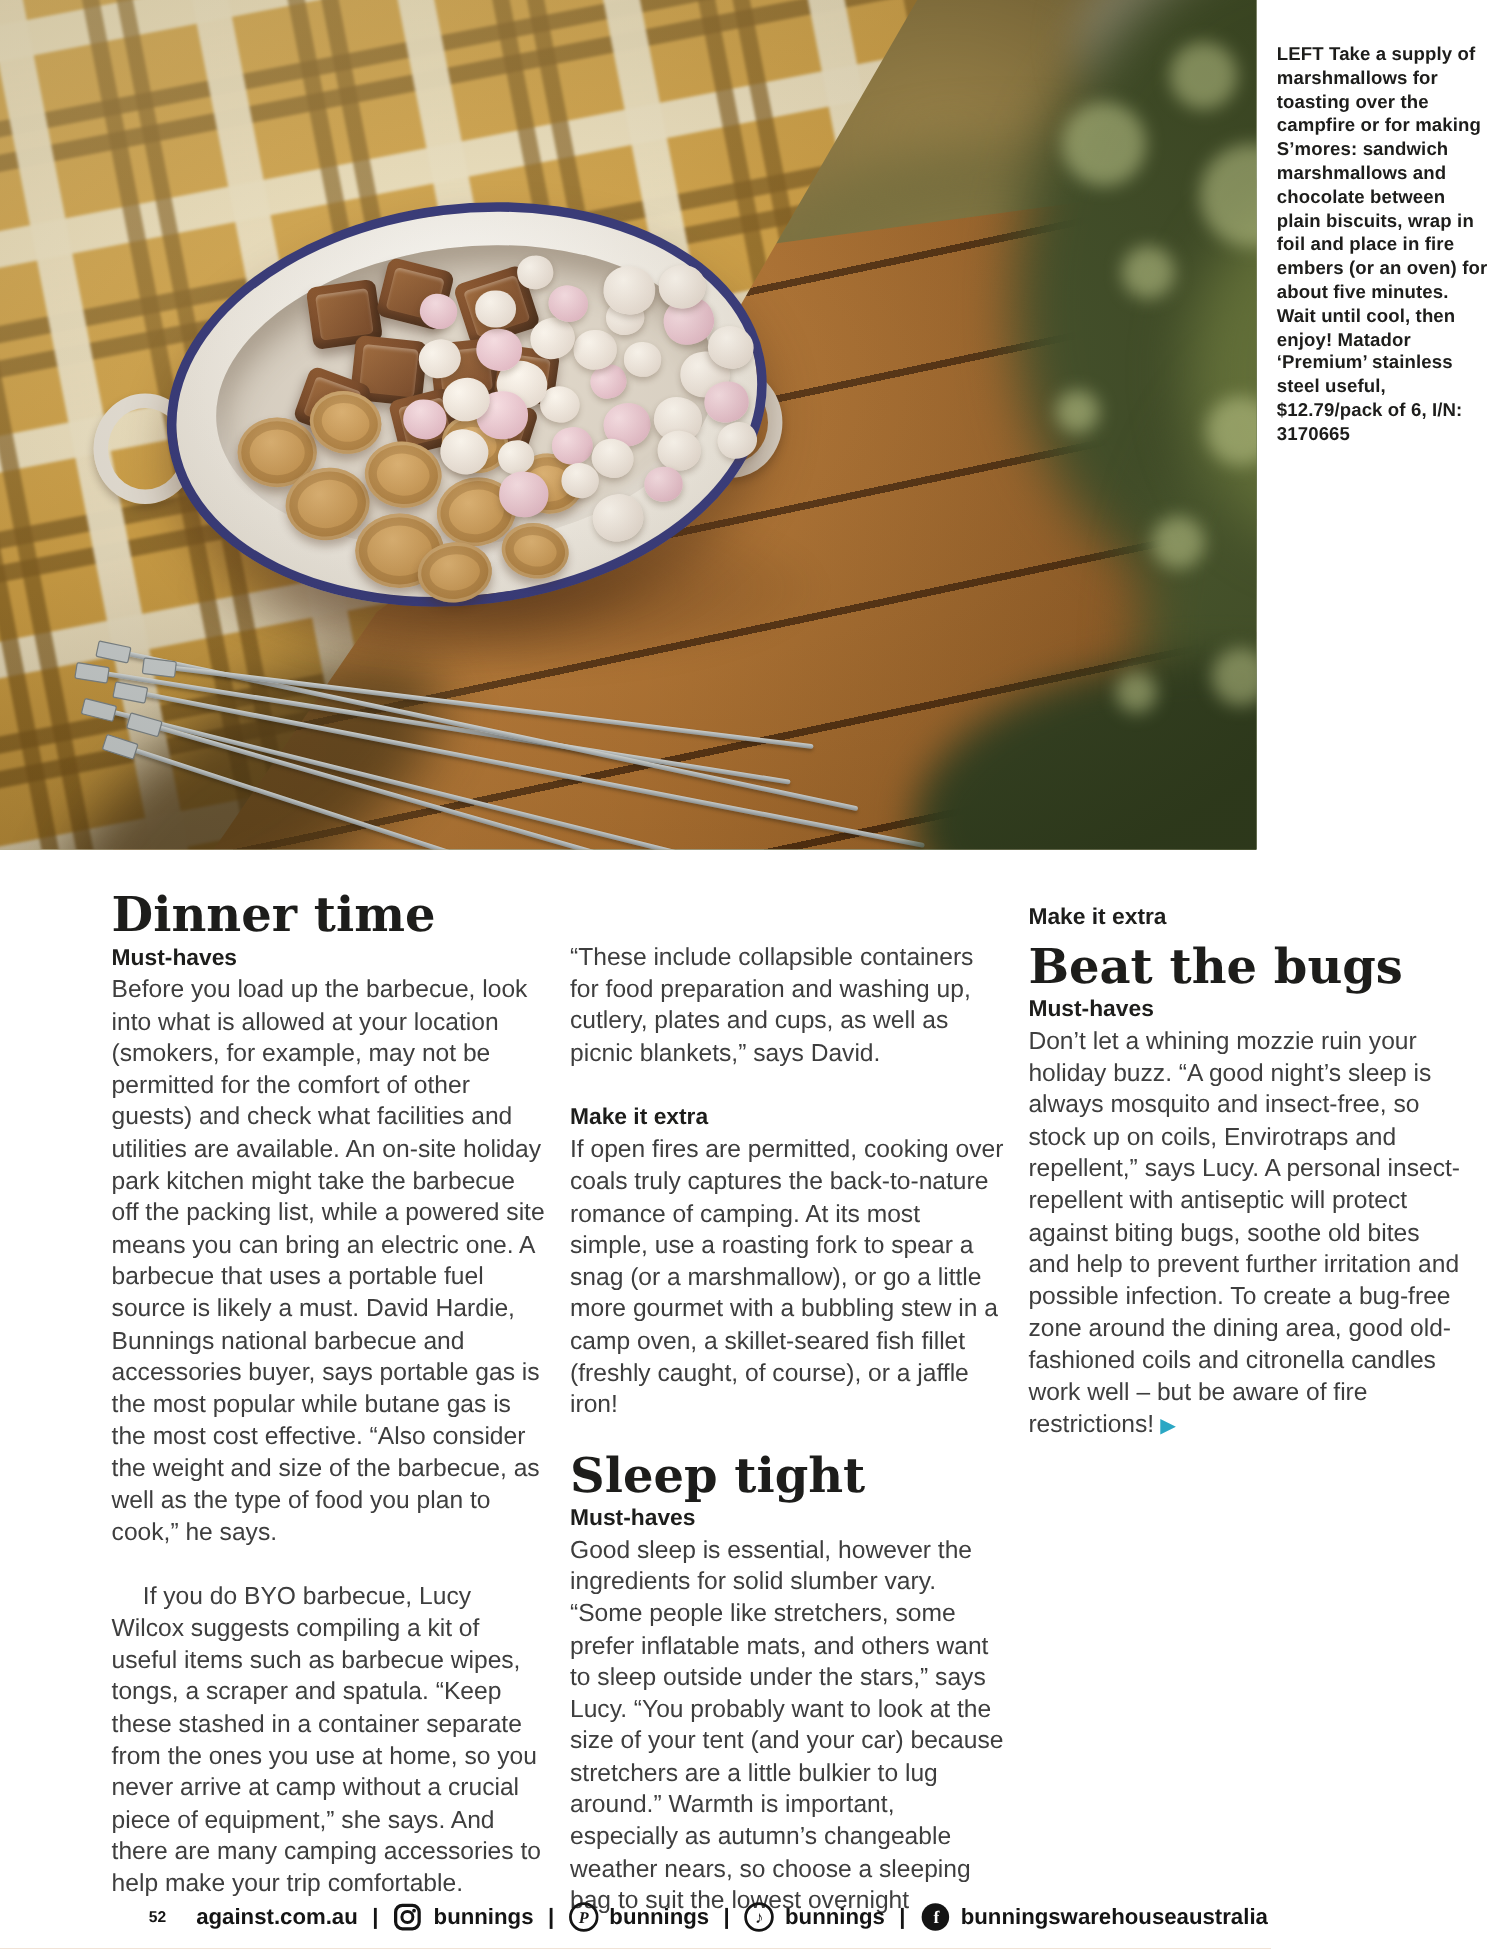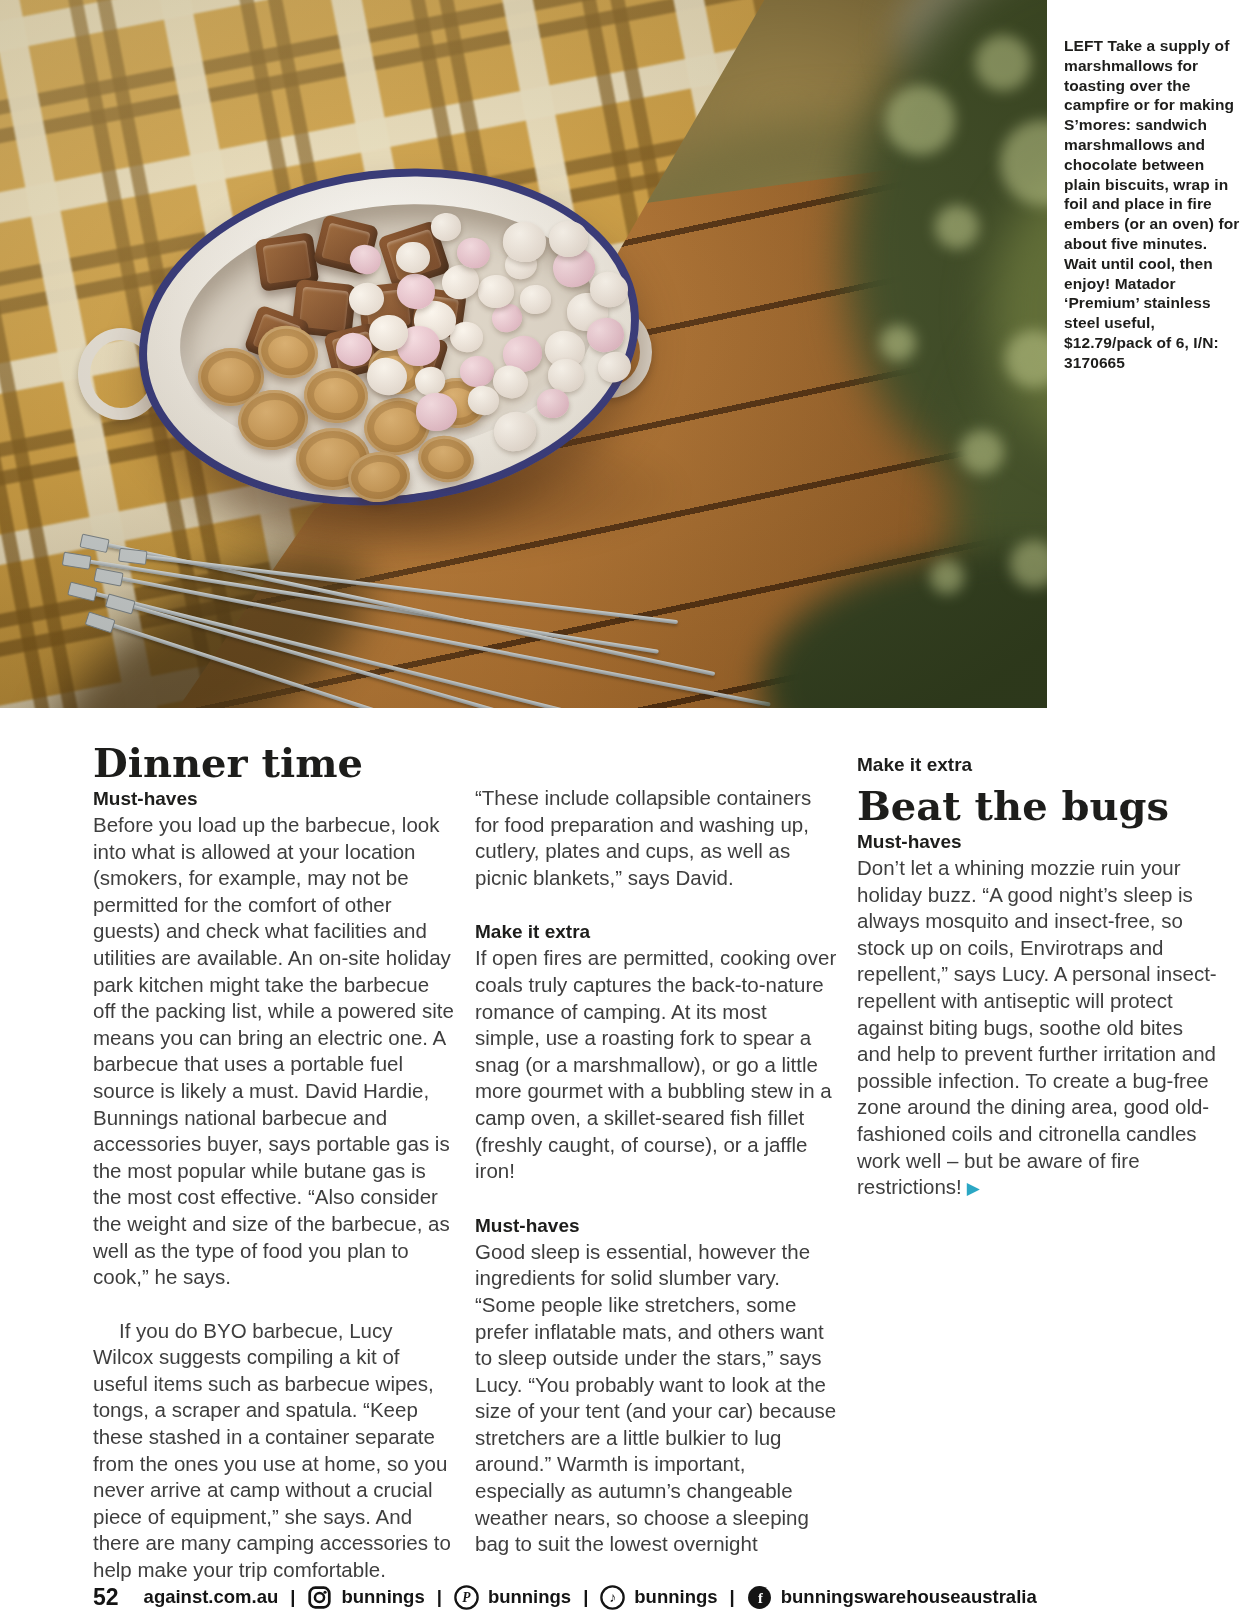--- a/index.html
+++ b/index.html
@@ -109,21 +109,21 @@
   .column p:last-child { margin-bottom:0; }
   .column p.indent { text-indent:26px; }
   .arrow { color:var(--accent); font-size:17px; margin-left:5px; letter-spacing:-2px; }
 
   
   .footer {
     position:absolute; left:93px; top:1580px; width:1130px; height:34px;
     display:flex; align-items:center; gap:9px;
     font-weight:700; font-size:18.5px; color:#141414;
   }
-  .footer .page-num { font-size:23px; margin-right:16px; }
+  .footer .page-num { font-size:13px; margin-right:16px;margin-left:31px; }
   .footer .sep { margin:0 3px; }
   .footer .icon { display:inline-flex; align-items:center; }
   .footer .icon svg { display:block; }
 </style>
 </head>
 <body>
 
 <div class="photo">
   <div class="bg-warm blob"></div>
   <div class="bg-rock blob"></div>
@@ -225,20 +225,21 @@
   <div class="column">
       <h2>Dinner time</h2>
       <h3>Must-haves</h3>
       <p>Before you load up the barbecue, look into what is allowed at your location (smokers, for example, may not be permitted for the comfort of other guests) and check what facilities and utilities are available. An on-site holiday park kitchen might take the barbecue off the packing list, while a powered site means you can bring an electric one. A barbecue that uses a portable fuel source is likely a must. David Hardie, Bunnings national barbecue and accessories buyer, says portable gas is the most popular while butane gas is the most cost effective. “Also consider the weight and size of the barbecue, as well as the type of food you plan to cook,” he says.</p>
       <p class="indent">If you do BYO barbecue, Lucy Wilcox suggests compiling a kit of useful items such as barbecue wipes, tongs, a scraper and spatula. “Keep these stashed in a container separate from the ones you use at home, so you never arrive at camp without a crucial piece of equipment,” she says. And there are many camping accessories to help make your trip comfortable.</p>
     </div>
   <div class="column">
       <p>“These include collapsible containers for food preparation and washing up, cutlery, plates and cups, as well as picnic blankets,” says David.</p>
       <h3 class="spaced">Make it extra</h3>
       <p>If open fires are permitted, cooking over coals truly captures the back-to-nature romance of camping. At its most simple, use a roasting fork to spear a snag (or a marshmallow), or go a little more gourmet with a bubbling stew in a camp oven, a skillet-seared fish fillet (freshly caught, of course), or a jaffle iron!</p>
+      <h2 class="spaced">Sleep tight</h2>
       <h3>Must-haves</h3>
       <p>Good sleep is essential, however the ingredients for solid slumber vary. “Some people like stretchers, some prefer inflatable mats, and others want to sleep outside under the stars,” says Lucy. “You probably want to look at the size of your tent (and your car) because stretchers are a little bulkier to lug around.” Warmth is important, especially as autumn’s changeable weather nears, so choose a sleeping bag to suit the lowest overnight</p>
     </div>
   <div class="column">
       <h3 class="spaced">Make it extra</h3>
       <h2 class="spaced">Beat the bugs</h2>
       <h3>Must-haves</h3>
       <p>Don’t let a whining mozzie ruin your holiday buzz. “A good night’s sleep is always mosquito and insect-free, so stock up on coils, Envirotraps and repellent,” says Lucy. A personal insect-repellent with antiseptic will protect against biting bugs, soothe old bites and help to prevent further irritation and possible infection. To create a bug-free zone around the dining area, good old-fashioned coils and citronella candles work well – but be aware of fire restrictions!<span class="arrow">▶</span></p>
     </div>
 </div>

